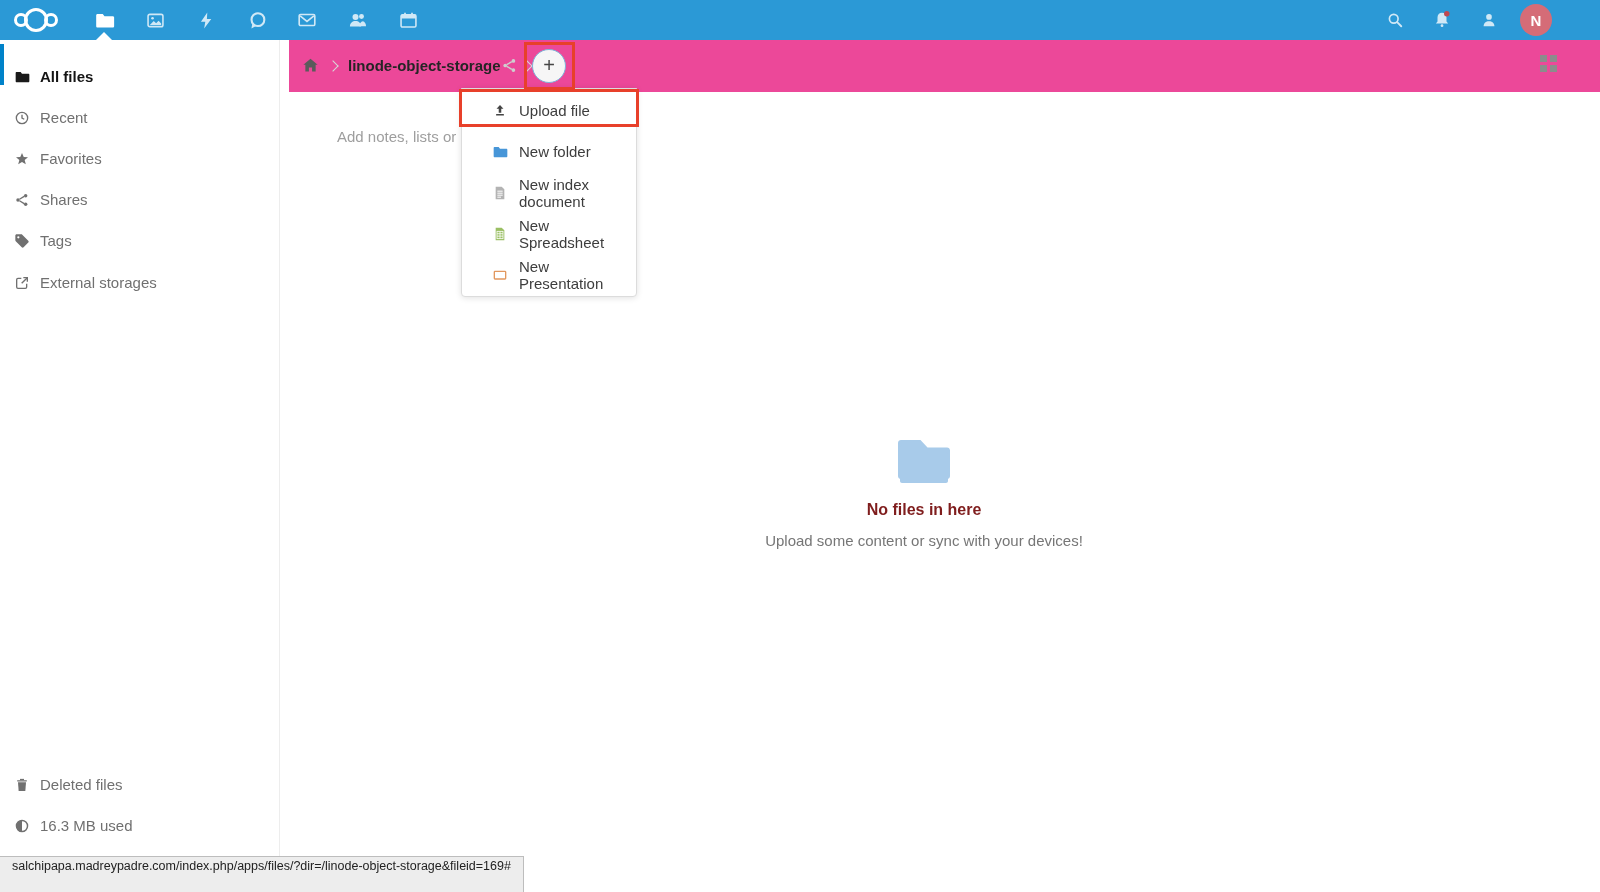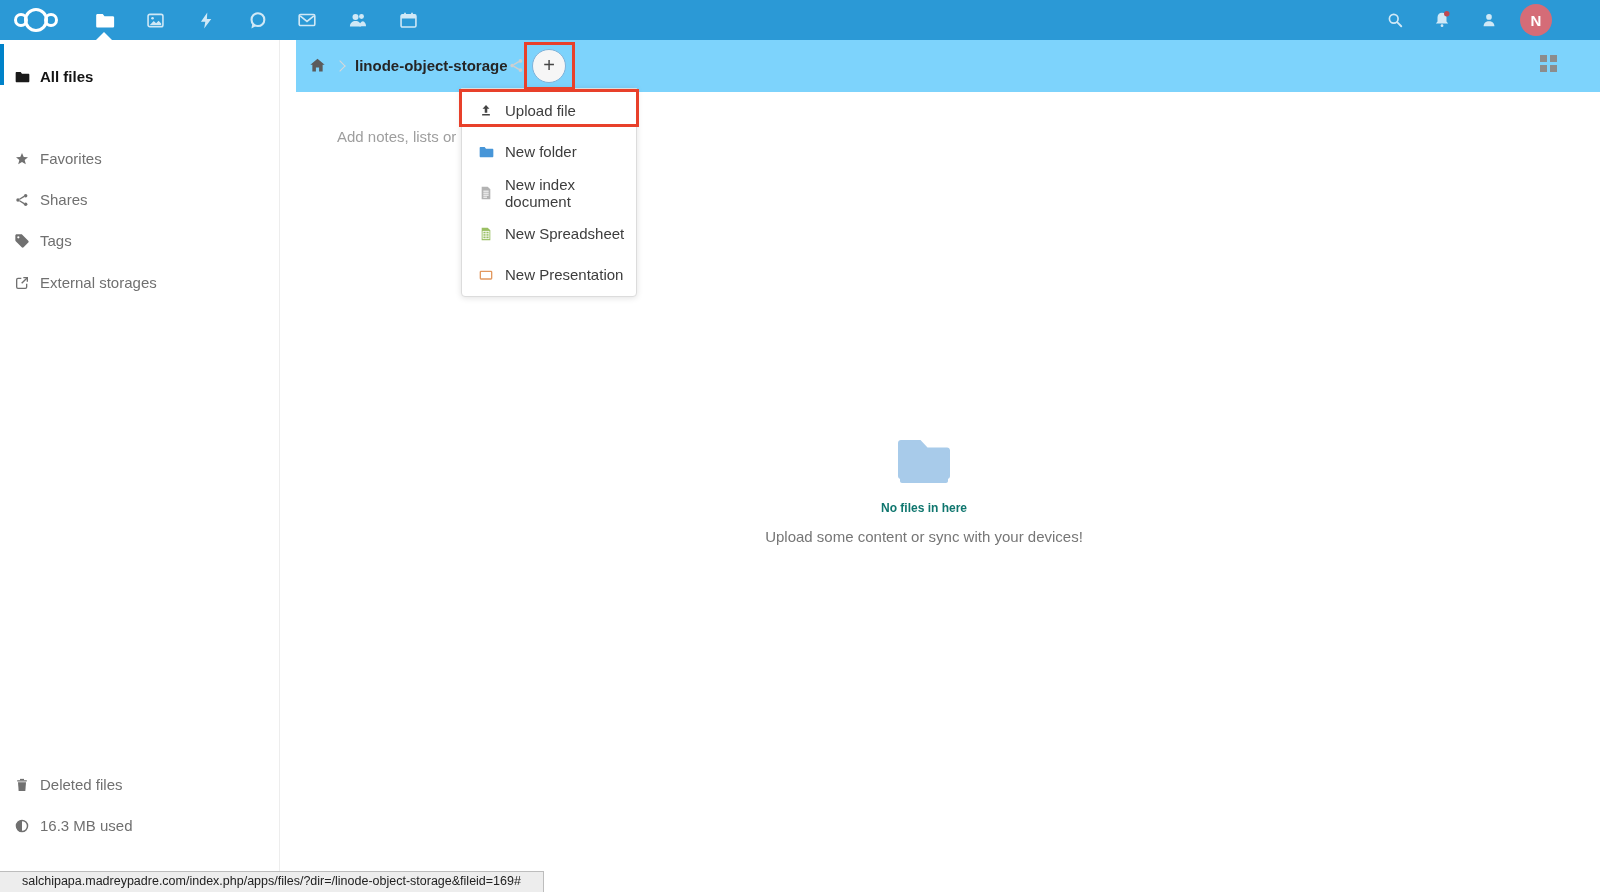--- a/index.html
+++ b/index.html
@@ -28,55 +28,55 @@
   
   #sidebar { position:absolute; top:40px; left:0; width:280px; height:852px;
              background:#fff; border-right:1px solid #ededed; z-index:5; }
   .nav-item { position:absolute; left:0; width:279px; height:41px; display:flex;
               align-items:flex-end; cursor:pointer; color:#707070; font-size:15px; }
   .nav-item .ico { width:16px; height:16px; margin-left:14px; margin-right:10px; flex:none; }
   .nav-item.active { color:#141414; font-weight:700; }
   .active-bar { position:absolute; left:0; top:0; width:4px; height:41px; background:#0082c9; }
 
   
-  #crumb { position:absolute; top:40px; left:296px; right:0; height:52px; background:#7dd3fc; }
+  #crumb { position:absolute; top:40px; left:289px; right:0; height:52px; background:#ec4899; }
   .chev { display:inline-block; width:8px; height:8px; border-top:1.5px solid #d8d8d8;
           border-right:1.5px solid #d8d8d8; transform:rotate(45deg); }
   #crumb-title { font-size:15px; font-weight:700; color:#252525; }
   #plus-btn { position:absolute; left:532px; top:49px; width:34px; height:34px;
               border:1px solid #7fb2d9; border-radius:50%; background:#f6f6f6;
               color:#454545; font-size:20px; font-weight:400; line-height:31px;
               text-align:center; cursor:pointer; z-index:6; }
 
   .red-box { position:absolute; border:3px solid #e8402a; z-index:12; pointer-events:none; }
 
   
   #new-menu { position:absolute; left:461px; top:88px; width:176px; background:#fff;
               border:1px solid #dcdcdc; border-radius:0 0 4px 4px;
-              box-shadow:0 1px 6px rgba(0,0,0,.12); z-index:10; padding:1px 0; }
+              box-shadow:0 1px 6px rgba(0,0,0,.12); z-index:10; padding:1px 14px; }
   .menu-row { height:41px; display:flex; align-items:center; cursor:pointer;
               font-size:15px; color:#3d3d3d; }
   .menu-row .ico { width:16px; height:16px; margin-left:16px; margin-right:11px; flex:none; }
 
   #ws-hint { position:absolute; left:337px; top:128px; font-size:15px; color:#9e9e9e; z-index:2; }
 
   
   #empty { position:absolute; left:280px; top:437px; width:1288px; text-align:center; }
-  #empty h2 { font-size:12px; color:#0f766e; margin-top:12px; }
+  #empty h2 { font-size:16px; color:#7f1d1d; margin-top:12px; }
   #empty p  { font-size:15px; color:#767676; margin-top:13px; }
 
   #grid-toggle { position:absolute; left:1540px; top:55px; width:18px; height:18px;
                  display:grid; grid-template-columns:7px 7px; grid-template-rows:7px 7px;
                  gap:3px; cursor:pointer; }
   #grid-toggle span { background:#8c8c8c; }
 
   
-  #statusbar { position:absolute; left:0; bottom:0; height:21px; background:#ededed;
+  #statusbar { position:absolute; left:0; bottom:0; height:36px; background:#ededed;
                border:1px solid #bdbdbd; border-left:none; border-bottom:none;
-               font-size:12.5px; color:#222; line-height:19px; padding:0 22px;
+               font-size:12.5px; color:#222; line-height:19px; padding:0 12px;
                z-index:40; white-space:nowrap; }
 </style>
 </head>
 <body>
 
 <div id="header">
   <div id="logo">
     <span class="nc-c nc-s"></span>
     <span class="nc-c nc-b"></span>
     <span class="nc-c nc-s"></span>
@@ -165,20 +165,27 @@
 <div id="sidebar">
 
   <div class="nav-item active" style="top:4px">
     <span class="active-bar"></span>
     <svg class="ico" viewBox="0 0 24 24">
         <path fill="#1a1a1a" d="M2.5 6c0-.8.7-1.5 1.5-1.5h6l2 2.5h9.5c.8 0 1.5.7 1.5 1.5v10c0 .8-.7 1.5-1.5 1.5H4c-.8 0-1.5-.7-1.5-1.5z"></path>
       </svg>
     <span>All files</span>
   </div>
 
+  <div class="nav-item" style="top:45px">
+    <svg class="ico" viewBox="0 0 24 24">
+        <circle cx="12" cy="12" r="8.5" fill="none" stroke="#707070" stroke-width="2"></circle>
+        <path d="M12 7v5.3l3.4 1.6" fill="none" stroke="#707070" stroke-width="2"></path>
+      </svg>
+    <span>Recent</span>
+  </div>
 
   <div class="nav-item" style="top:86px">
     <svg class="ico" viewBox="0 0 24 24">
         <polygon fill="#707070" points="12,3 14.6,9 21,9.3 16,13.4 17.7,20 12,16.4 6.3,20 8,13.4 3,9.3 9.4,9"></polygon>
       </svg>
     <span>Favorites</span>
   </div>
 
   <div class="nav-item" style="top:127px">
     <svg class="ico" viewBox="0 0 24 24">

